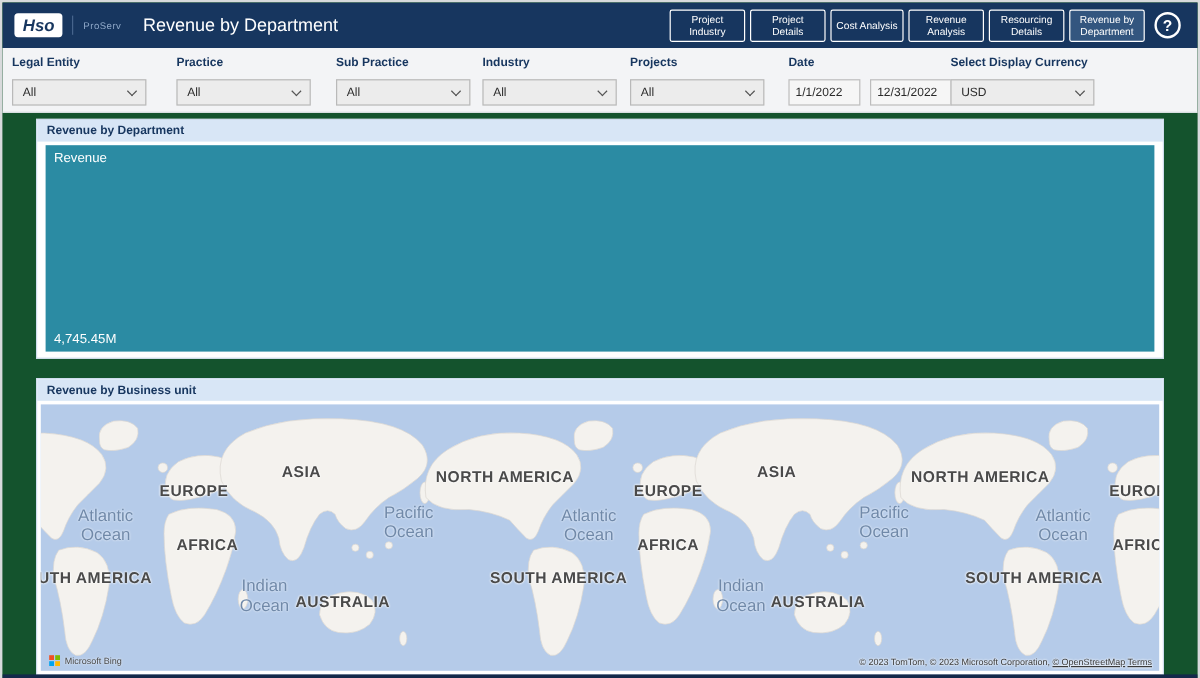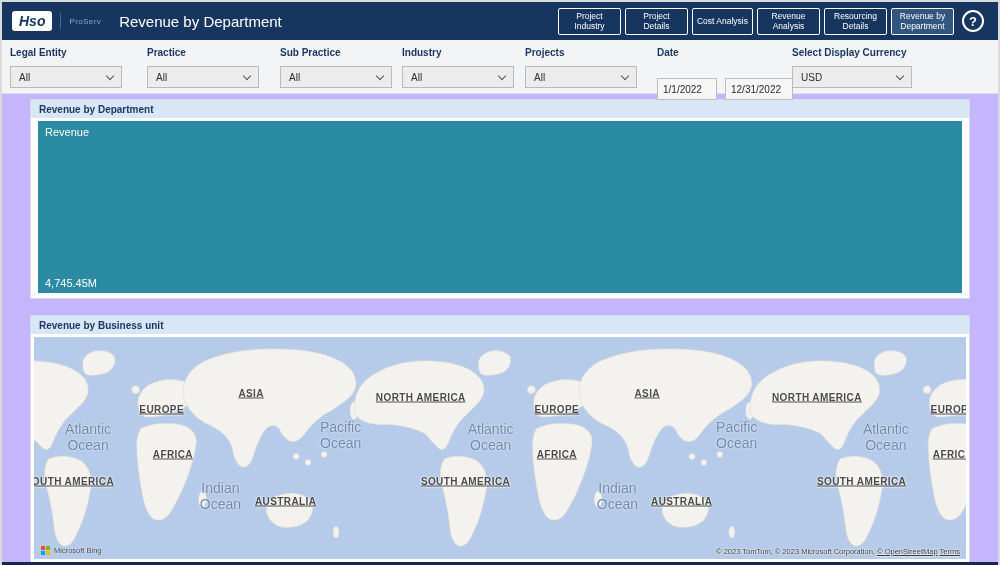--- a/index.html
+++ b/index.html
@@ -1,18 +1,18 @@
 <!DOCTYPE html>
 <html><head>
 <meta charset="utf-8">
 <style>
   * { margin:0; padding:0; box-sizing:border-box; }
   html,body { width:1000px; height:565px; overflow:hidden; }
   body { font-family:"Liberation Sans", sans-serif; background:#d8dadc; position:relative; }
-  .app { position:absolute; top:2px; left:2px; right:2px; bottom:0; background:#c4b5fd; overflow:hidden; }
+  .app { position:absolute; top:2px; left:2px; right:2px; bottom:0; background:#14532d; overflow:hidden; }
 
   
   header { height:38px; background:#17365F; display:flex; align-items:center; padding:0 6px 0 10px; }
   .logo-box { background:#fff; color:#17365F; font-weight:800; font-style:italic; font-size:14px; padding:2px 7px; border-radius:3px; }
   .hdr-divider { width:1px; height:16px; background:#46648c; margin:0 8px; }
   .brand { color:#8FA8C8; font-size:8px; letter-spacing:.4px; }
   .page-title { color:#fff; font-size:15px; font-weight:400; margin-left:18px; }
   nav { margin-left:auto; display:flex; gap:4px; align-items:center; }
   .nav-btn { background:transparent; border:1px solid #fff; border-radius:2px; color:#fff;
              font-size:8.5px; line-height:1.2; padding:2px 4px; min-height:27px; max-width:63px;
@@ -26,41 +26,41 @@
   
   .filterbar { height:54px; background:#F3F4F6; border-bottom:1px solid #dde1e5; display:flex; padding:7px 2px 0 8px; }
   .fgroup { display:flex; flex-direction:column; gap:8px; }
   .flabel { font-size:10px; font-weight:700; color:#17365F; }
   .dd { background:#ececec; border:1px solid #b9b9b9; height:22px; width:112px; display:flex;
         align-items:center; justify-content:space-between; padding:0 8px; font-size:10px; color:#2b2b2b; cursor:pointer; }
   .chev { width:6px; height:6px; border-right:1.3px solid #555; border-bottom:1.3px solid #555;
           transform:rotate(45deg); margin-top:-3px; }
   .dates { display:flex; gap:8px; }
   .date-input { background:#f6f6f6; border:1px solid #bdbdbd; height:22px; font-size:10px;
-                padding:0 5px; color:#2b2b2b; font-family:inherit;margin-top:12px; }
+                padding:0 5px; color:#2b2b2b; font-family:inherit; }
   .date-start { width:60px; } .date-end { width:68px; }
 
   
   main { padding:5px 28px 0; }
   .card { background:#fff; border:1px solid #cfdded; }
   .card + .card { margin-top:16px; }
   .card-strip { height:18px; background:#D8E6F6; color:#17365F; font-size:10px; font-weight:700;
                 display:flex; align-items:center; padding:0 8px; }
   .card1-body { padding:3px 7px 5px; }
   .treemap { height:172px; background:#2b8ba3; position:relative; color:#fff; cursor:pointer; }
   .tm-label { position:absolute; top:5px; left:7px; font-size:11px; }
   .tm-value { position:absolute; bottom:4px; left:7px; font-size:11px; }
 
   .card2-body { padding:3px; }
   .map { height:222px; position:relative; overflow:hidden; background:#B5CBE9; cursor:grab; }
   svg.world { position:absolute; inset:0; width:100%; height:100%; }
   .land { fill:#f4f2ee; stroke:#dcd8d2; stroke-width:.6; }
   .mlbl { position:absolute; transform:translate(-50%,-50%); z-index:2; }
-  .mlbl.c { font-size:10px; font-weight:700; color:#4a4a4a; letter-spacing:.4px; white-space:nowrap;
-            text-shadow:0 0 2px #fff,0 0 2px #fff;text-decoration:underline; }
+  .mlbl.c { font-size:13px; font-weight:700; color:#4a4a4a; letter-spacing:.4px; white-space:nowrap;
+            text-shadow:0 0 2px #fff,0 0 2px #fff; }
   .mlbl.o { font-size:14px; color:#7089A9; text-align:center; white-space:pre-line; line-height:1.15;
             text-shadow:0 0 2px #fff; }
   .attribution { position:absolute; right:6px; bottom:3px; font-size:7.5px; color:#3a3a3a; z-index:3;
                  text-shadow:0 0 2px #fff,0 0 2px #fff; }
   .attribution a { color:#3a3a3a; }
   .bing { position:absolute; left:7px; bottom:4px; display:flex; align-items:center; gap:4px;
           font-size:7.5px; color:#4a4a4a; z-index:3; text-shadow:0 0 2px #fff; }
   .mslogo { display:grid; grid-template-columns:4px 4px; gap:1px; }
   .mslogo span { width:4px; height:4px; display:block; }
   .ms1{background:#f25022;} .ms2{background:#7fba00;} .ms3{background:#00a4ef;} .ms4{background:#ffb900;}

